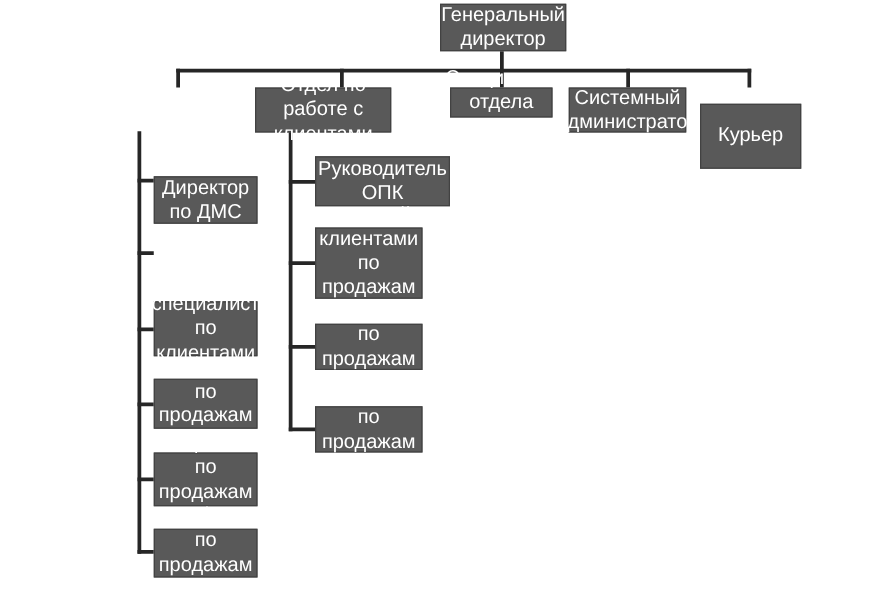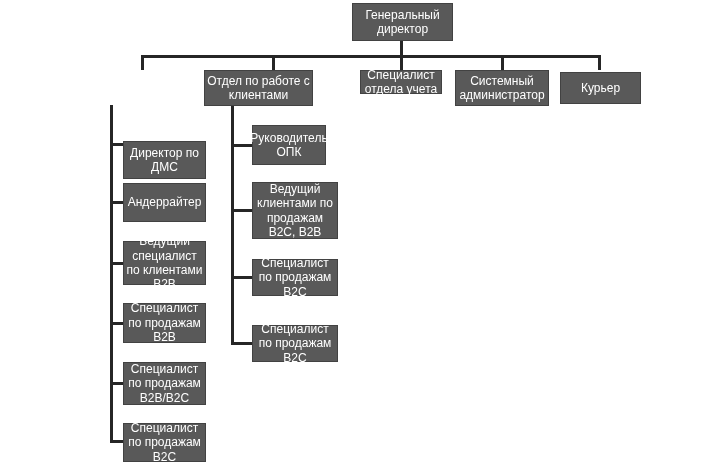--- a/index.html
+++ b/index.html
@@ -13,46 +13,46 @@
   }
   .node {
     position: absolute;
     background: #595959;
     border: 1px solid #424242;
     color: #ffffff;
     display: flex;
     align-items: center;
     justify-content: center;
     text-align: center;
-    font-size: 12px;
+    font-size: 16px;
     line-height: 1.2;
     padding: 1px 2px;
     box-sizing: border-box;
   }
   .cline {
     position: absolute;
     background: #262626;
   }
   
   .n-root     { left: 352px; top: 3px;   width: 101px; height: 38px; }
   
   .n-l2-0 { left: 105px; top: 70px; width: 82px;  height: 36px; }
   .n-l2-1 { left: 204px; top: 70px; width: 109px; height: 36px; }
   .n-l2-2 { left: 360px; top: 70px; width: 82px;  height: 24px; }
   .n-l2-3 { left: 455px; top: 70px; width: 94px;  height: 36px; }
-  .n-l2-4 { left: 560px; top: 72px; width: 81px;  height: 32px; }
+  .n-l2-4 { left: 560px; top: 83px; width: 81px;  height: 52px; }
   
   .n-dms-0 { left: 123px; top: 125px; width: 83px; height: 38px; margin-top: 16px; }
   .n-dms-1 { left: 123px; top: 183px; width: 83px; height: 39px; }
   .n-dms-2 { left: 123px; top: 241px; width: 83px; height: 44px; }
   .n-dms-3 { left: 123px; top: 303px; width: 83px; height: 40px; }
   .n-dms-4 { left: 123px; top: 362px; width: 83px; height: 43px; }
   .n-dms-5 { left: 123px; top: 423px; width: 83px; height: 39px; }
   
-  .n-cl-0 { left: 252px; top: 125px; width: 74px; height: 40px; }
+  .n-cl-0 { left: 252px; top: 125px; width: 108px; height: 40px; }
   .n-cl-1 { left: 252px; top: 182px; width: 86px; height: 57px; }
   .n-cl-2 { left: 252px; top: 259px; width: 86px; height: 37px; }
   .n-cl-3 { left: 252px; top: 325px; width: 86px; height: 37px; }
   
   .c-root-stub   { left: 400px; top: 41px;  width: 3px;   height: 29px; }
   .c-hbar        { left: 141px; top: 55px;  width: 460px; height: 3px; }
   .c-stub-0      { left: 141px; top: 55px;  width: 3px;   height: 15px; }
   .c-stub-1      { left: 272px; top: 55px;  width: 3px;   height: 15px; }
   .c-stub-3      { left: 501px; top: 55px;  width: 3px;   height: 15px; }
   .c-stub-4      { left: 598px; top: 55px;  width: 3px;   height: 15px; }
@@ -94,21 +94,20 @@
   <div class="cline c-clbr-3"></div>
 
   <div class="node n-root">Генеральный директор</div>
 
   <div class="node n-l2-1">Отдел по работе с клиентами</div>
   <div class="node n-l2-2">Специалист отдела учета</div>
   <div class="node n-l2-3">Системный администратор</div>
   <div class="node n-l2-4">Курьер</div>
 
   <div class="node n-dms-0">Директор по ДМС</div>
-  <div class="node n-dms-1">Андеррайтер</div>
   <div class="node n-dms-2">Ведущий специалист по клиентами B2B</div>
   <div class="node n-dms-3">Специалист по продажам B2B</div>
   <div class="node n-dms-4">Специалист по продажам B2B/B2C</div>
   <div class="node n-dms-5">Специалист по продажам B2C</div>
 
   <div class="node n-cl-0">Руководитель ОПК</div>
   <div class="node n-cl-1">Ведущий клиентами по продажам B2C, B2B</div>
   <div class="node n-cl-2">Специалист по продажам B2C</div>
   <div class="node n-cl-3">Специалист по продажам B2C</div>
 

